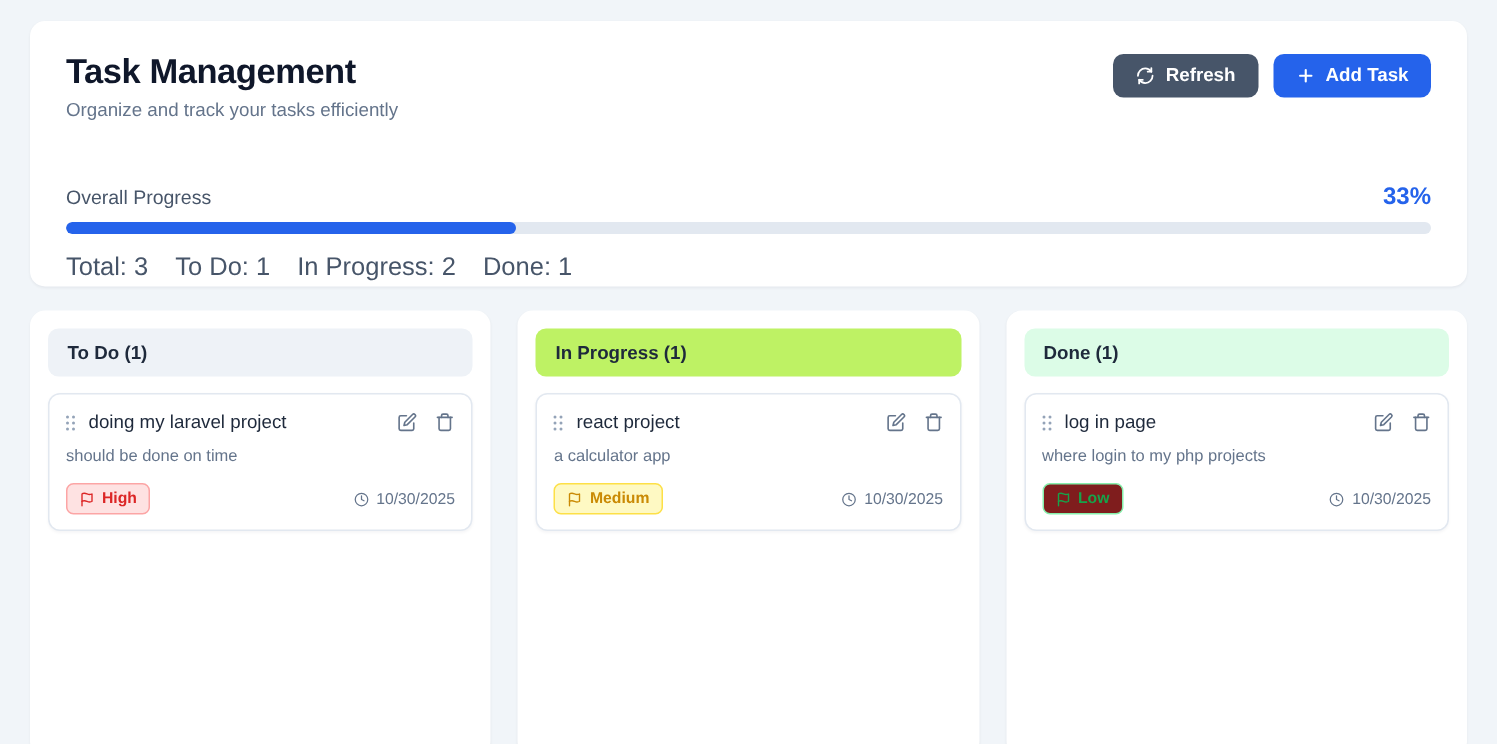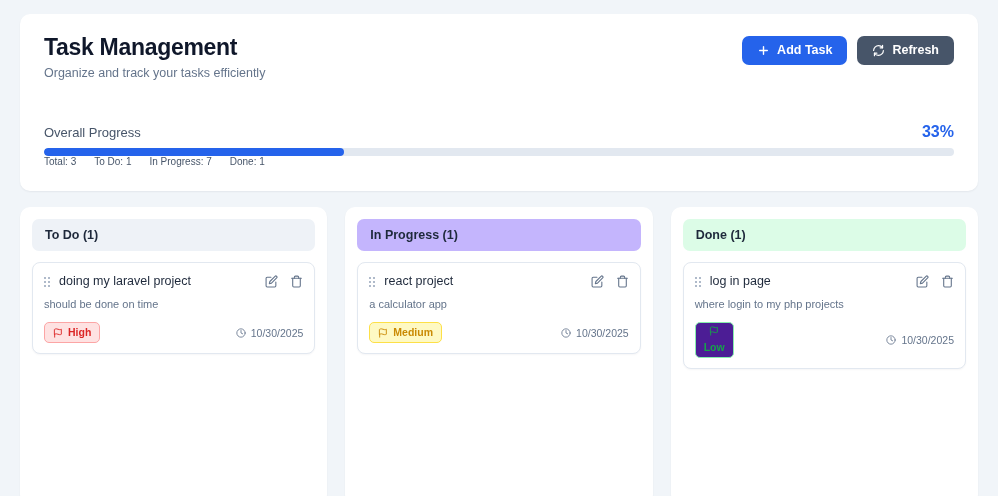--- a/index.html
+++ b/index.html
@@ -116,23 +116,24 @@
     overflow: hidden;
   }
 
   .progress-fill {
     height: 100%;
     background: #2563eb;
     border-radius: 99px;
   }
 
   .stats-row {
+    margin-top: 12px;
     display: flex;
     gap: 18px;
-    font-size: 10px;
+    font-size: 17px;
     color: #475569;
   }
 
   
   .board {
     margin-top: 16px;
     display: flex;
     gap: 18px;
   }
 
@@ -240,24 +241,23 @@
     background: #fee2e2;
     border-color: #fca5a5;
     color: #dc2626;
   }
   .badge-medium {
     background: #fef9c3;
     border-color: #fde047;
     color: #ca8a04;
   }
   .badge-low {
-    background: #4c1d95;
+    background: #7f1d1d;
     border-color: #86efac;
     color: #16a34a;
-    flex-direction: column;
   }
 
   .due-date {
     display: inline-flex;
     align-items: center;
     gap: 5px;
     font-size: 10.5px;
     color: #64748b;
   }
 </style>
@@ -268,58 +268,58 @@
 
   <div class="header-panel">
 
     <div class="header-top">
       <div>
         <div class="page-title">Task Management</div>
         <div class="page-subtitle">Organize and track your tasks efficiently</div>
       </div>
 
       <div class="header-actions">
-        <button class="btn btn-add">
-          <span class="glyph">
-            <svg width="13" height="13" viewBox="0 0 24 24" fill="none" stroke="#ffffff" stroke-width="2.6" stroke-linecap="round">
-              <line x1="12" y1="5" x2="12" y2="19"></line>
-              <line x1="5" y1="12" x2="19" y2="12"></line>
-            </svg>
-          </span>
-          <span>Add Task</span>
-        </button>
-
         <button class="btn btn-refresh">
           <span class="glyph">
             <svg width="13" height="13" viewBox="0 0 24 24" fill="none" stroke="#ffffff" stroke-width="2.2" stroke-linecap="round" stroke-linejoin="round">
               <path d="M21 12a9 9 0 0 1-9 9 9 9 0 0 1-7.5-4"></path>
               <path d="M3 12a9 9 0 0 1 9-9 9 9 0 0 1 7.5 4"></path>
               <polyline points="19.5 2.5 19.5 7 15 7"></polyline>
               <polyline points="4.5 21.5 4.5 17 9 17"></polyline>
             </svg>
           </span>
           <span>Refresh</span>
         </button>
+
+        <button class="btn btn-add">
+          <span class="glyph">
+            <svg width="13" height="13" viewBox="0 0 24 24" fill="none" stroke="#ffffff" stroke-width="2.6" stroke-linecap="round">
+              <line x1="12" y1="5" x2="12" y2="19"></line>
+              <line x1="5" y1="12" x2="19" y2="12"></line>
+            </svg>
+          </span>
+          <span>Add Task</span>
+        </button>
       </div>
     </div>
 
     <div class="progress-block">
       <div class="progress-labels">
         <span class="progress-label">Overall Progress</span>
         <span class="progress-pct">33%</span>
       </div>
       <div class="progress-track">
         <div class="progress-fill" id="progress-fill" style="width: 33%;"></div>
       </div>
     </div>
 
     <div class="stats-row" id="stats-row">
         <span class="stat-item">Total: 3</span>
         <span class="stat-item">To Do: 1</span>
-        <span class="stat-item">In Progress: 7</span>
+        <span class="stat-item">In Progress: 2</span>
         <span class="stat-item">Done: 1</span>
       </div>
   </div>
 
   <div class="board" id="board">
       <div class="column col-todo">
         <div class="column-header" style="background: rgb(238, 242, 247);">To Do (1)</div>
         <div class="card-list">
           <div class="task-card">
             <div class="card-top">
@@ -365,21 +365,21 @@
                     <polyline points="12 6 12 12 16 14"></polyline>
                   </svg>
                 </span>
                 <span>10/30/2025</span>
               </span>
             </div>
           </div>
         </div>
       </div>
       <div class="column col-progress">
-        <div class="column-header" style="background: #c4b5fd;">In Progress (1)</div>
+        <div class="column-header" style="background: #bef264;">In Progress (1)</div>
         <div class="card-list">
           <div class="task-card">
             <div class="card-top">
               <span class="drag-handle">
                 <i></i>
                 <i></i>
                 <i></i>
                 <i></i>
                 <i></i>
                 <i></i>

